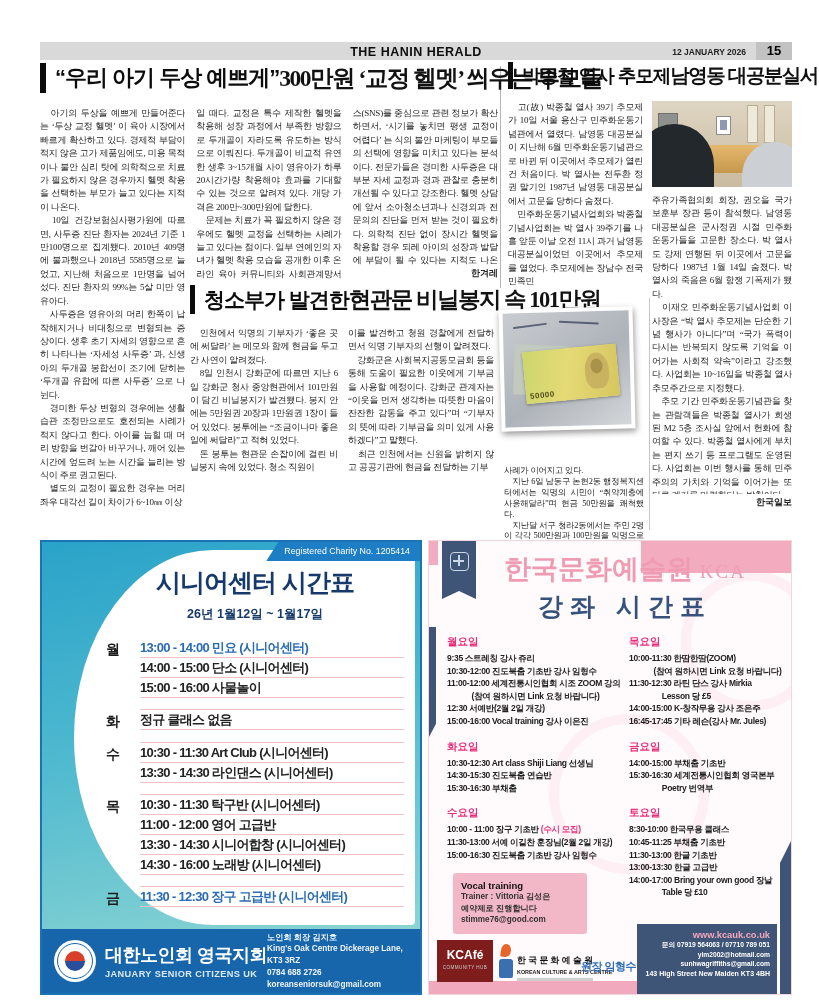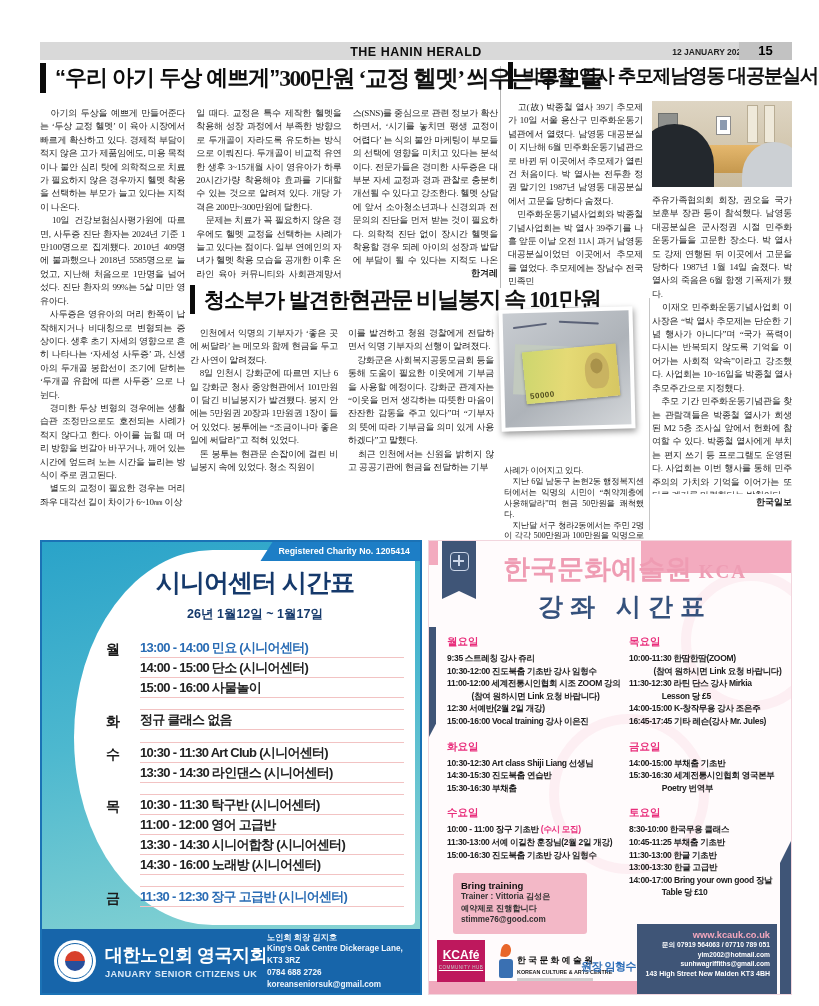--- a/index.html
+++ b/index.html
@@ -4,21 +4,21 @@
 <style>
   html,body{margin:0;padding:0;background:#ffffff;}
   .page{position:relative;width:819px;height:1006px;background:#ffffff;overflow:hidden;
         font-family:"Liberation Sans",sans-serif;color:#111;}
 
   
   .masthead-band{position:absolute;left:40px;top:42px;width:752px;height:18px;background:#d9d9d9;}
   .masthead{position:absolute;left:0;right:0;top:3px;text-align:center;font-weight:800;
             font-size:12.5px;letter-spacing:.5px;color:#0d0d0d;}
   .edition-date{position:absolute;right:46px;top:5px;font-size:8.5px;font-weight:700;color:#222;margin-left:22px;}
-  .page-number{position:absolute;right:0;top:0;width:53px;height:18px;background:#c2c2c2;
+  .page-number{position:absolute;right:0;top:0;width:36px;height:18px;background:#c2c2c2;
                text-align:center;font-weight:800;font-size:13px;line-height:18px;color:#000;}
 
   
   .article{position:absolute;}
   .headline{display:flex;align-items:center;}
   .hbar{width:6px;background:#0b0b0b;margin-right:9px;flex:none;}
   .hl-bold{font-family:"Liberation Sans",sans-serif;font-weight:800;color:#0c0c0c;white-space:nowrap;}
   .hl-serif{font-family:"Liberation Serif",serif;font-weight:600;color:#121212;white-space:nowrap;}
   .cols{display:flex;}
   .coltext{white-space:pre-line;text-align:justify;font-family:"Liberation Serif",serif;
@@ -76,21 +76,21 @@
   .note-num{position:absolute;left:4px;bottom:3px;font-size:8px;font-weight:800;color:#4e4a1d;letter-spacing:.5px;}
 
   .vrule1{position:absolute;left:500px;top:66px;width:1px;height:222px;background:#b5b5b5;}
   .vrule2{position:absolute;left:649px;top:298px;width:1px;height:232px;background:#c6c6c6;}
 
   
   #senior{position:absolute;left:40px;top:540px;width:382px;height:455px;box-sizing:border-box;
           border:2px solid #1b72b5;background:linear-gradient(168deg,#2aa3c9 0%,#4db8cf 40%,#9adcd4 100%);}
   .sr-white{position:absolute;left:32px;top:8px;right:5px;bottom:68px;background:#fff;
             border-radius:170px 5px 5px 170px / 230px 5px 5px 230px;}
-  .sr-badge{position:absolute;top:0;right:0;background:#1d7ec6;color:#fff;font-size:8.8px;font-weight:700;
+  .sr-badge{position:absolute;top:0;right:0;background:#1d7ec6;color:#fff;font-size:8.8px;font-weight:400;
             padding:4px 10px 5px 18px;clip-path:polygon(12px 0,100% 0,100% 100%,0 100%);z-index:3;}
   .sr-content{position:absolute;left:64px;right:16px;top:24px;z-index:2;}
   .sr-title{text-align:center;font-size:25px;font-weight:800;color:#15396b;letter-spacing:-1px;}
   .sr-sub{text-align:center;font-size:12.5px;font-weight:800;color:#15396b;margin-top:7px;}
   .sr-sched{margin-top:15px;}
   .srow{display:flex;}
   .sday{width:34px;font-size:14px;font-weight:800;color:#1b1b1b;padding-top:3px;flex:none;}
   .sents{flex:1;min-width:0;}
   .sent{font-size:13px;font-weight:700;color:#222;letter-spacing:-.7px;border-bottom:1.4px solid #f2c3c3;
         padding:2px 0 3px;line-height:15px;height:20px;box-sizing:border-box;white-space:nowrap;overflow:hidden;}
@@ -118,35 +118,35 @@
             clip-path:polygon(0 0,100% 0,100% 88%,0 100%);}
   .kc-navyR{position:absolute;right:0;top:300px;bottom:0;width:11px;background:#3f5577;
             clip-path:polygon(0 22px,100% 0,100% 100%,0 100%);}
   .kc-ribbon{position:absolute;left:13px;top:0;width:34px;height:58px;background:#3f5577;
              clip-path:polygon(0 0,100% 0,100% 100%,50% 86%,0 100%);z-index:4;}
   .kc-emblem{position:absolute;left:8px;top:11px;width:17px;height:17px;border:1.6px solid #ccd6e8;border-radius:4px;}
   .kc-emblem::before{content:"";position:absolute;left:6.5px;top:2px;width:2px;height:11px;background:#ccd6e8;}
   .kc-emblem::after{content:"";position:absolute;top:6.5px;left:2px;height:2px;width:11px;background:#ccd6e8;}
   .kc-title{position:relative;text-align:center;padding-top:10px;margin-left:30px;z-index:2;}
   .kc-t1{font-size:27px;font-weight:800;color:#ef9cb3;letter-spacing:0;}
-  .kc-t1 .abbr{font-family:"Liberation Serif",serif;font-size:19px;font-weight:700;color:#ee9db4;letter-spacing:2px;}
+  .kc-t1 .abbr{font-family:"Liberation Serif",serif;font-size:19px;font-weight:400;color:#ee9db4;letter-spacing:2px;}
   .kc-t2{font-size:25px;font-weight:800;color:#35517c;letter-spacing:7px;margin-top:3px;}
   .kc-cols{position:relative;display:flex;padding:12px 8px 0 18px;gap:28px;z-index:2;}
   .kc-col{flex:1;min-width:0;}
   .kgroup{margin-bottom:12px;}
   .kday{color:#e92f7c;font-weight:800;font-size:10.5px;margin-bottom:3px;}
   .kline{font-size:8.5px;font-weight:600;color:#222;line-height:12.6px;letter-spacing:-.3px;white-space:pre;}
   .kaccent{color:#e92f7c;font-weight:800;}
   .kc-vocal{margin:6px 0 0 6px;width:118px;background:#f3b8c7;border-radius:3px;padding:7px 8px 8px;box-sizing:content-box;}
   .kv-title{font-size:9.5px;font-weight:800;color:#111;}
   .kv-line{font-size:8.2px;font-weight:700;color:#333;line-height:11.5px;}
   .kc-pinkdiag{position:absolute;left:0;bottom:0;width:228px;height:13px;background:#f0a9bd;
                clip-path:polygon(0 0,93% 0,100% 100%,0 100%);z-index:2;}
-  .kcafe{position:absolute;left:8px;bottom:12px;width:48px;height:42px;background:#be185d;color:#fff;
-         text-align:center;padding-top:8px;box-sizing:border-box;z-index:3;text-decoration:underline;}
+  .kcafe{position:absolute;left:8px;bottom:12px;width:56px;height:42px;background:#7f1d1d;color:#fff;
+         text-align:center;padding-top:8px;box-sizing:border-box;z-index:3;}
   .kcafe-t{font-size:12px;font-weight:800;}
   .kcafe-s{font-size:4.6px;color:#c9c9c9;letter-spacing:.4px;margin-top:3px;}
   .kca-fig{position:absolute;left:70px;bottom:16px;width:14px;height:34px;z-index:3;}
   .kca-fig .f1{position:absolute;top:0;left:2px;width:10px;height:13px;background:#e8662a;border-radius:50% 50% 50% 10%;transform:rotate(8deg);}
   .kca-fig .f2{position:absolute;bottom:0;left:0;width:14px;height:19px;background:#3a70b2;border-radius:3px 3px 2px 2px;}
   .kca-org{position:absolute;left:88px;bottom:13px;width:84px;z-index:3;}
   .kca-org-kr{font-size:8.8px;font-weight:800;letter-spacing:2.4px;color:#111;white-space:nowrap;}
   .kca-org-en{font-size:5.4px;font-weight:700;color:#222;margin-top:2px;white-space:nowrap;}
   .kca-org-tiny{margin-top:3px;height:3px;width:76px;background:#cfcfcf;}
   .kca-dir{position:absolute;left:152px;bottom:20px;font-size:11px;font-weight:800;color:#2f6fb8;
@@ -378,21 +378,21 @@
           <div class="kline">14:30-15:30 진도북춤 연습반</div>
           <div class="kline">15:30-16:30 부채춤</div>
         </div>
         <div class="kgroup">
           <div class="kday">수요일</div>
           <div class="kline"><span>10:00 - 11:00 장구 기초반 </span><span class="kaccent">(수시 모집)</span></div>
           <div class="kline">11:30-13:00 서예 이길찬 훈장님(2월 2일 개강)</div>
           <div class="kline">15:00-16:30 진도북춤 기초반 강사 임형수</div>
         </div>
         <div class="kc-vocal">
-          <div class="kv-title">Bring training</div>
+          <div class="kv-title">Vocal training</div>
           <div class="kv-line">Trainer : Vittoria 김성은</div>
           <div class="kv-line">예약제로 진행합니다</div>
           <div class="kv-line">stimme76@good.com</div>
         </div>
       </div>
 
       <div class="kc-col">
         <div class="kgroup">
           <div class="kday">목요일</div>
           <div class="kline">10:00-11:30 한땀한땀(ZOOM)</div>

